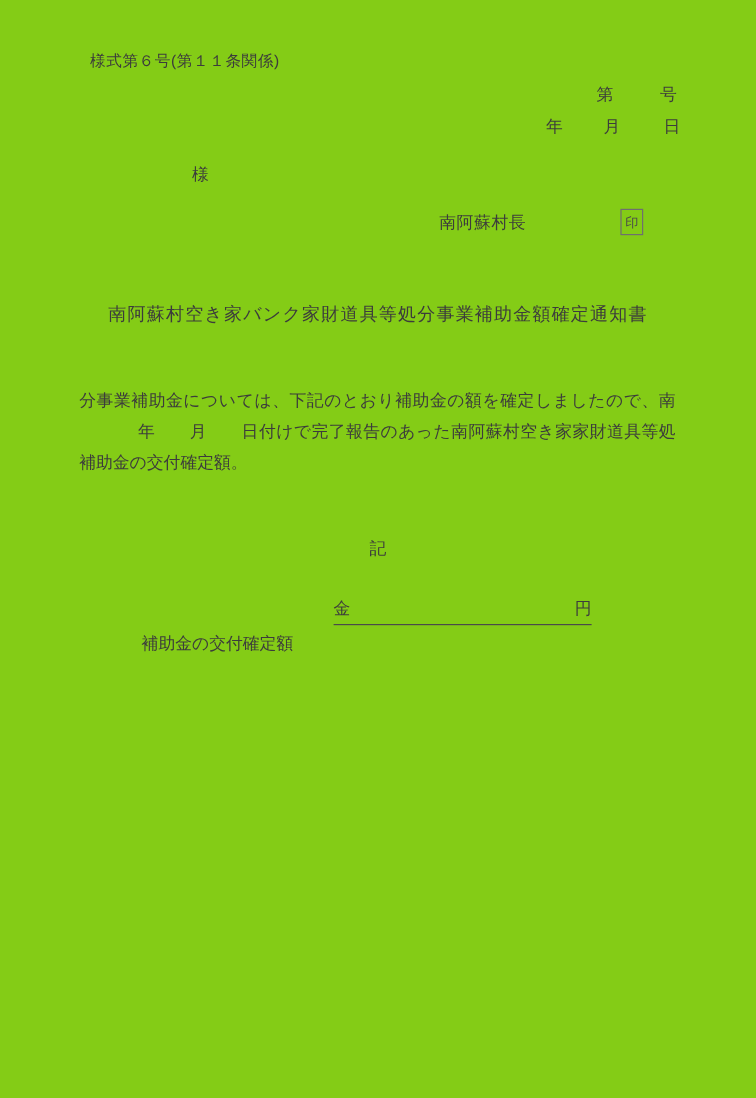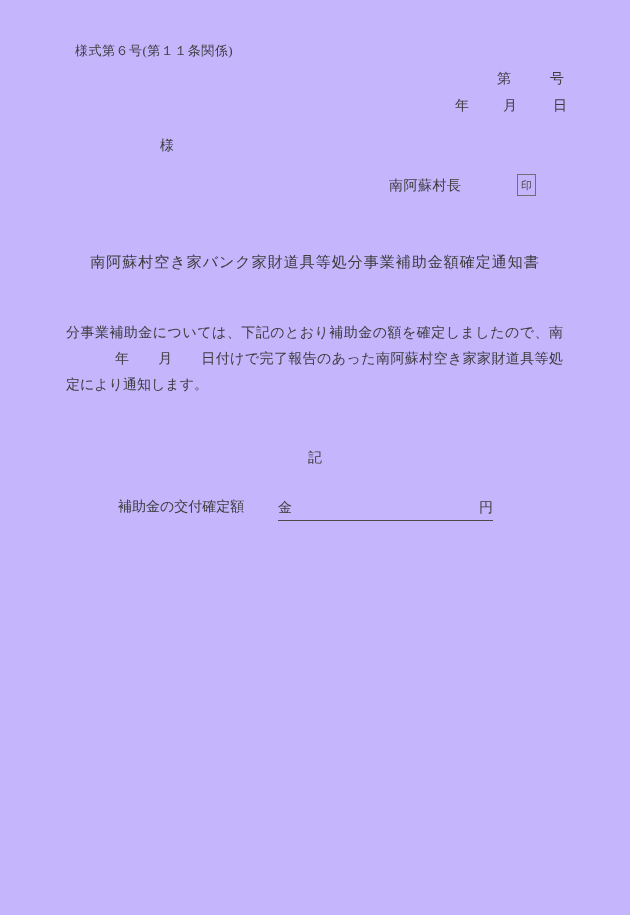--- a/index.html
+++ b/index.html
@@ -4,44 +4,44 @@
 <style>
   html, body {
     margin: 0;
     padding: 0;
     background: #fcfcfc;
   }
   .page {
     position: relative;
     width: 630px;
     height: 915px;
-    background: #c4b5fd;
+    background: #84cc16;
     color: #3c3c3c;
-    font-family: Liberation Serif, serif;
+    font-family: Liberation Sans, sans-serif;
     font-size: 14px;
     overflow: hidden;
   }
   .abs { position: absolute; white-space: pre; }
 
   .form-number {
     left: 75px; top: 42px;
     font-size: 13px;
     letter-spacing: 0.5px;
   }
 
   .doc-no-prefix { left: 497px; top: 70px; }
   .doc-no-suffix { left: 550px; top: 70px; }
 
   .date-year  { left: 455px; top: 97px; }
   .date-month { left: 503px; top: 97px; }
   .date-day   { left: 553px; top: 97px; }
 
   .addressee { left: 160px; top: 137px; }
 
-  .sender { left: 366px; top: 177px; letter-spacing: 0.5px; margin-left: 23px; }
+  .sender { left: 366px; top: 177px; letter-spacing: 0.5px; }
 
   .seal-box {
     left: 517px; top: 174px;
     width: 19px; height: 22px;
     border: 1px solid #6f6f6f;
     display: flex;
     align-items: center;
     justify-content: center;
     font-size: 11px;
     color: #4a4a4a;
@@ -74,21 +74,21 @@
     text-align: left;
     text-align-last: left;
   }
 
   .record-marker {
     left: 0; top: 449px;
     width: 630px;
     text-align: center;
   }
 
-  .amount-label { left: 118px; top: 498px; }
+  .amount-label { left: 118px; top: 528px; }
 
   .amount-blank {
     left: 278px; top: 499px;
     width: 215px;
     display: flex;
     justify-content: space-between;
     border-bottom: 1px solid #4a4a4a;
     padding-bottom: 3px;
   }
 </style>
@@ -112,21 +112,21 @@
 
   <div class="abs seal-box">
     <span>印</span>
   </div>
 
   <h1 class="abs doc-title">南阿蘇村空き家バンク家財道具等処分事業補助金額確定通知書</h1>
 
   <div class="abs body-text">
     <div class="body-line">分事業補助金については、下記のとおり補助金の額を確定しましたので、南</div>
     <div class="body-line first">年　　月　　日付けで完了報告のあった南阿蘇村空き家家財道具等処</div>
-    <div class="body-line last">定により通知します。</div>
+    <div class="body-line last">補助金の交付確定額。</div>
   </div>
 
   <div class="abs record-marker">記</div>
 
   <div class="abs amount-label">補助金の交付確定額</div>
 
   <div class="abs amount-blank">
     <span>金</span>
     <span>円</span>
   </div>

